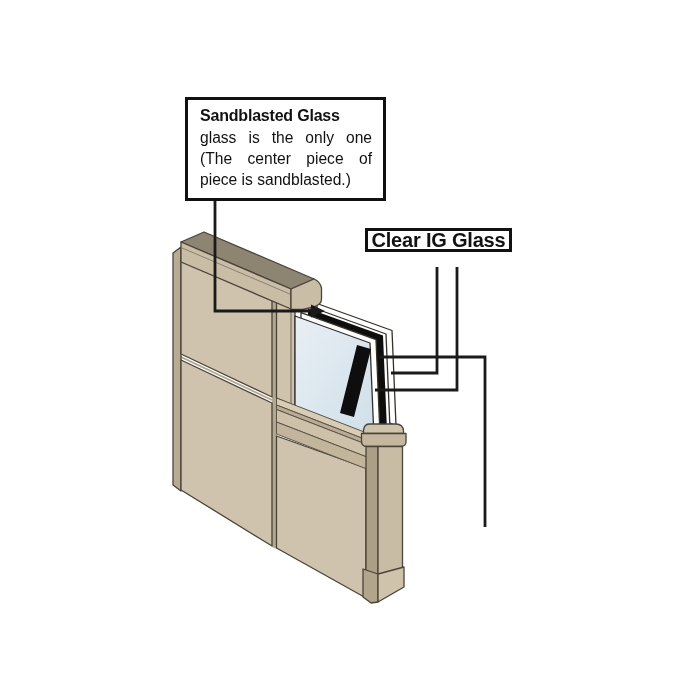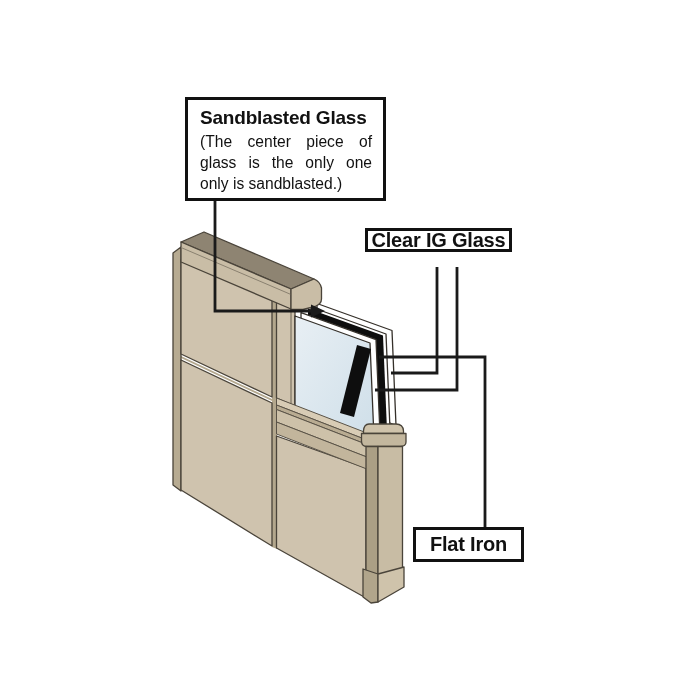--- a/index.html
+++ b/index.html
@@ -12,21 +12,21 @@
   .stage svg { position: absolute; left: 0; top: 0; }
 
   .callout {
     position: absolute;
     box-sizing: border-box;
     background: #ffffff;
     border: 3px solid #111111;
     color: #111111;
   }
   .callout--center { display: flex; align-items: center; justify-content: center; }
-  .callout-title { font-weight: bold; font-size: 19px; letter-spacing: -0.2px; white-space: nowrap; }
+  .callout-title { font-weight: bold; font-size: 16px; letter-spacing: -0.2px; white-space: nowrap; }
   .callout--center .callout-title { font-size: 20px; }
   #box-sandblasted { left: 185px; top: 97px; width: 201px; height: 104px; padding: 7px 11px 5px 12px; }
   #box-sandblasted .callout-title { margin-bottom: 2px; }
   #box-clear-ig { left: 365px; top: 228px; width: 147px; height: 24px; }
   #box-flat-iron { left: 413px; top: 527px; width: 111px; height: 35px; }
   .co-line { font-size: 15.6px; line-height: 21px; }
   .co-line.j { text-align: justify; text-align-last: justify; }
 </style>
 </head>
 <body>
@@ -88,26 +88,23 @@
       <polyline points="215,201 215,311 311,311"></polyline>
       <polygon points="311,304.5 325,311 311,317.5" fill="#1a1a1a" stroke="none"></polygon>
       <polyline points="437,267 437,373 391,373"></polyline>
       <polyline points="457,267 457,390 375,390"></polyline>
       <polyline points="485,527 485,357 379,357"></polyline>
     </g>
   </svg>
 
   <div class="callout" id="box-sandblasted">
     <div class="callout-title">Sandblasted Glass</div>
+    <div class="co-line j">glass is the only one</div>
     <div class="co-line j">(The center piece of</div>
-    <div class="co-line j">glass is the only one</div>
-    <div class="co-line">only is sandblasted.)</div>
+    <div class="co-line">piece is sandblasted.)</div>
   </div>
 
   <div class="callout callout--center" id="box-clear-ig">
     <div class="callout-title">Clear IG Glass</div>
   </div>
 
-  <div class="callout callout--center" id="box-flat-iron">
-    <div class="callout-title">Flat Iron</div>
-  </div>
 
 </div>
 
 </body></html>

